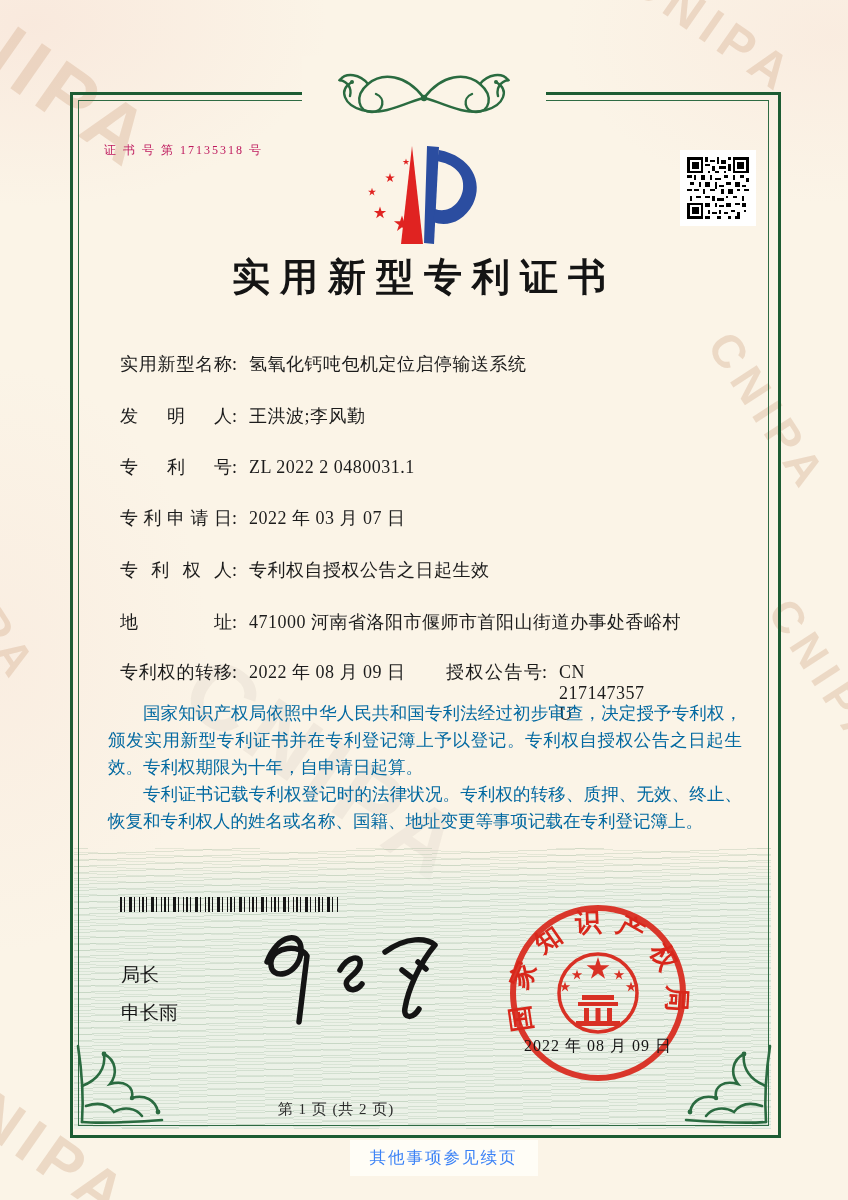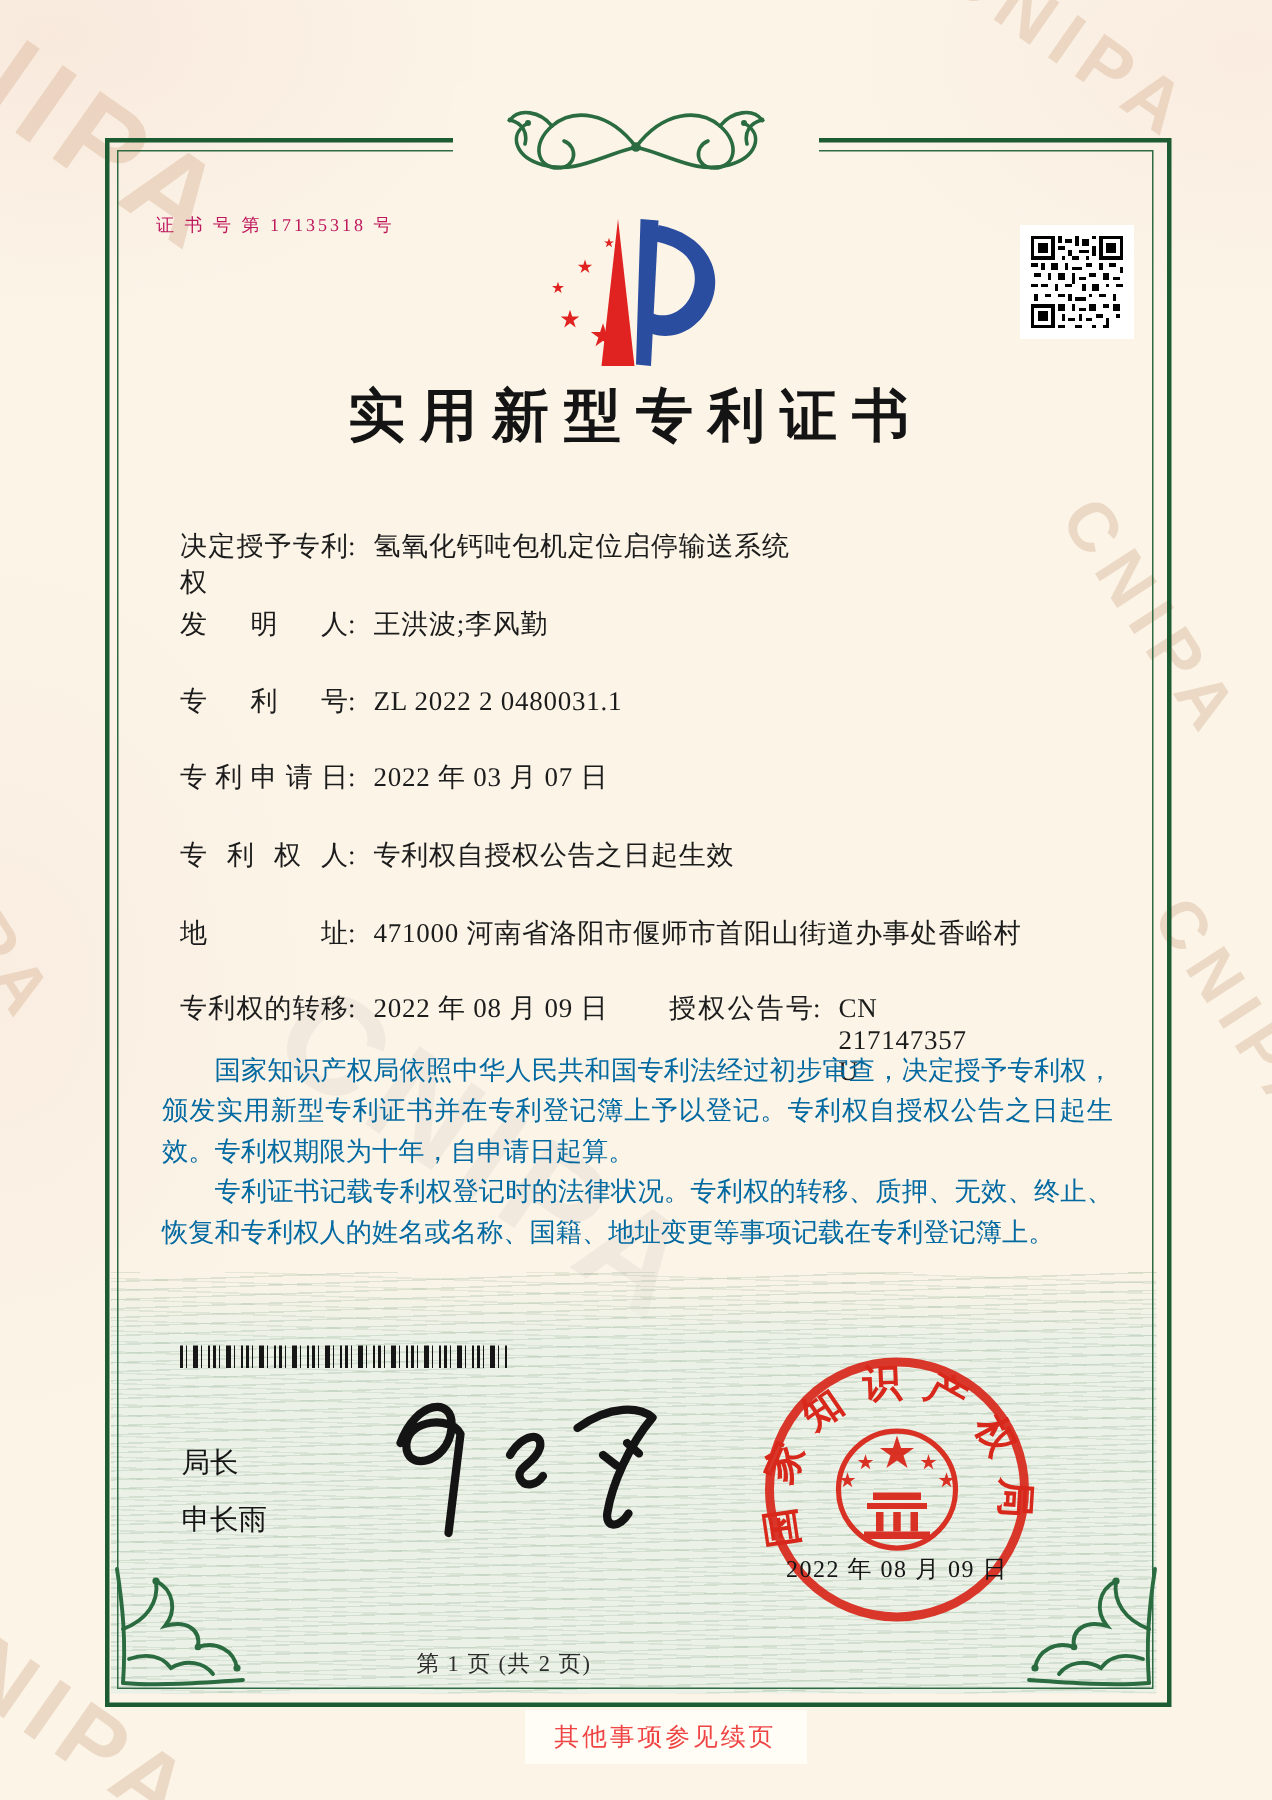--- a/index.html
+++ b/index.html
@@ -75,21 +75,21 @@
   .director-name{position:absolute;left:121px;top:1000px;font-size:19px;
       font-family:"Liberation Sans","DejaVu Sans",sans-serif;color:#161616;}
   .signature{position:absolute;left:245px;top:918px;}
   .seal{position:absolute;left:498px;top:893px;width:200px;height:200px;}
   .seal-date{position:absolute;left:508px;top:1036px;width:180px;text-align:center;
       font-size:16px;color:#151515;letter-spacing:1px;}
   .page-num{position:absolute;left:0;top:1100px;width:672px;text-align:center;
       font-size:15px;color:#2c2c2c;letter-spacing:1px;}
   .footer-note{position:absolute;left:0;top:1140px;width:848px;text-align:center;}
   .footer-note span{display:inline-block;background:#fffdf6;padding:7px 20px;
-      font-size:16.5px;color:#ef4444;letter-spacing:2px;margin-left:39px;}
+      font-size:16.5px;color:#3b82f6;letter-spacing:2px;margin-left:39px;}
 </style>
 </head>
 <body>
 
 <div class="page">
 
   <svg width="0" height="0" style="position:absolute">
     <defs>
       <path id="star5" d="M0,-1 L0.225,-0.309 L0.951,-0.309 L0.363,0.118 L0.588,0.809 L0,0.382 L-0.588,0.809 L-0.363,0.118 L-0.951,-0.309 L-0.225,-0.309 Z"></path>
     </defs>
@@ -251,21 +251,21 @@
         <rect x="14" y="27" width="2" height="1"></rect>
       <rect x="19" y="27" width="1" height="1"></rect>
         <rect x="22" y="27" width="2" height="1"></rect>
     </g>
   </svg>
 
   <div class="title">实用新型专利证书</div>
 
   <div class="fields">
     <div class="field-row fr0">
-      <span class="f-label">决定授予专利权</span>
+      <span class="f-label">实用新型名称</span>
         <span class="f-colon">:</span>
       <span class="f-value">氢氧化钙吨包机定位启停输送系统</span>
     </div>
     <div class="field-row fr1">
       <span class="f-label">发明人</span>
         <span class="f-colon">:</span>
       <span class="f-value">王洪波;李风勤</span>
     </div>
     <div class="field-row fr2">
       <span class="f-label">专利号</span>

